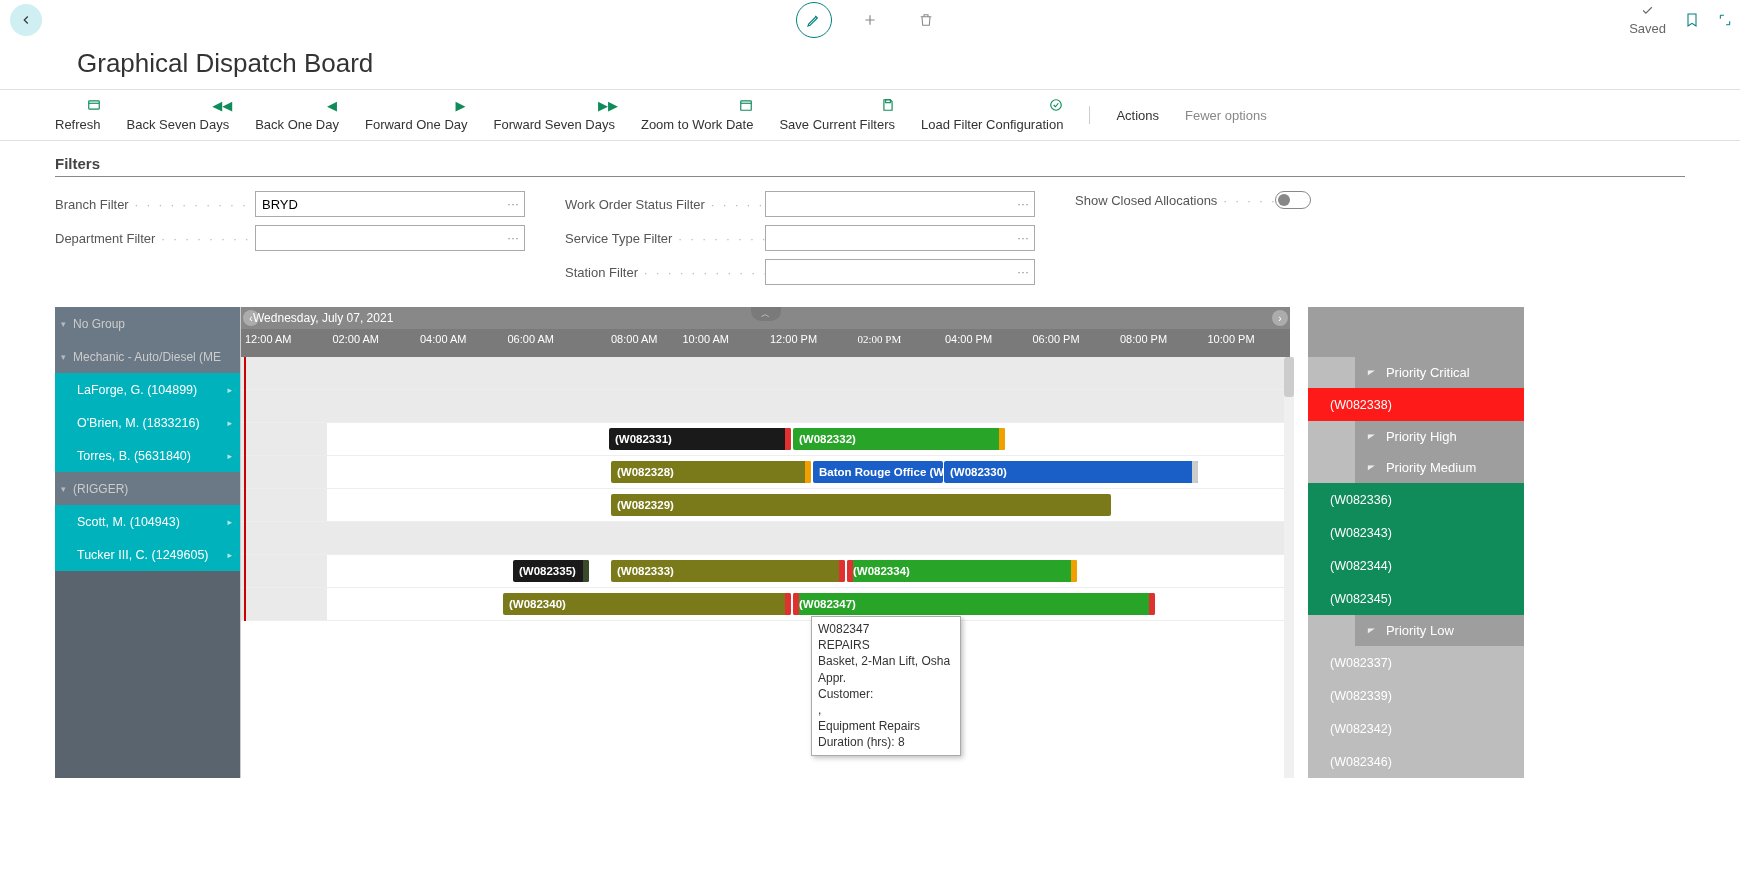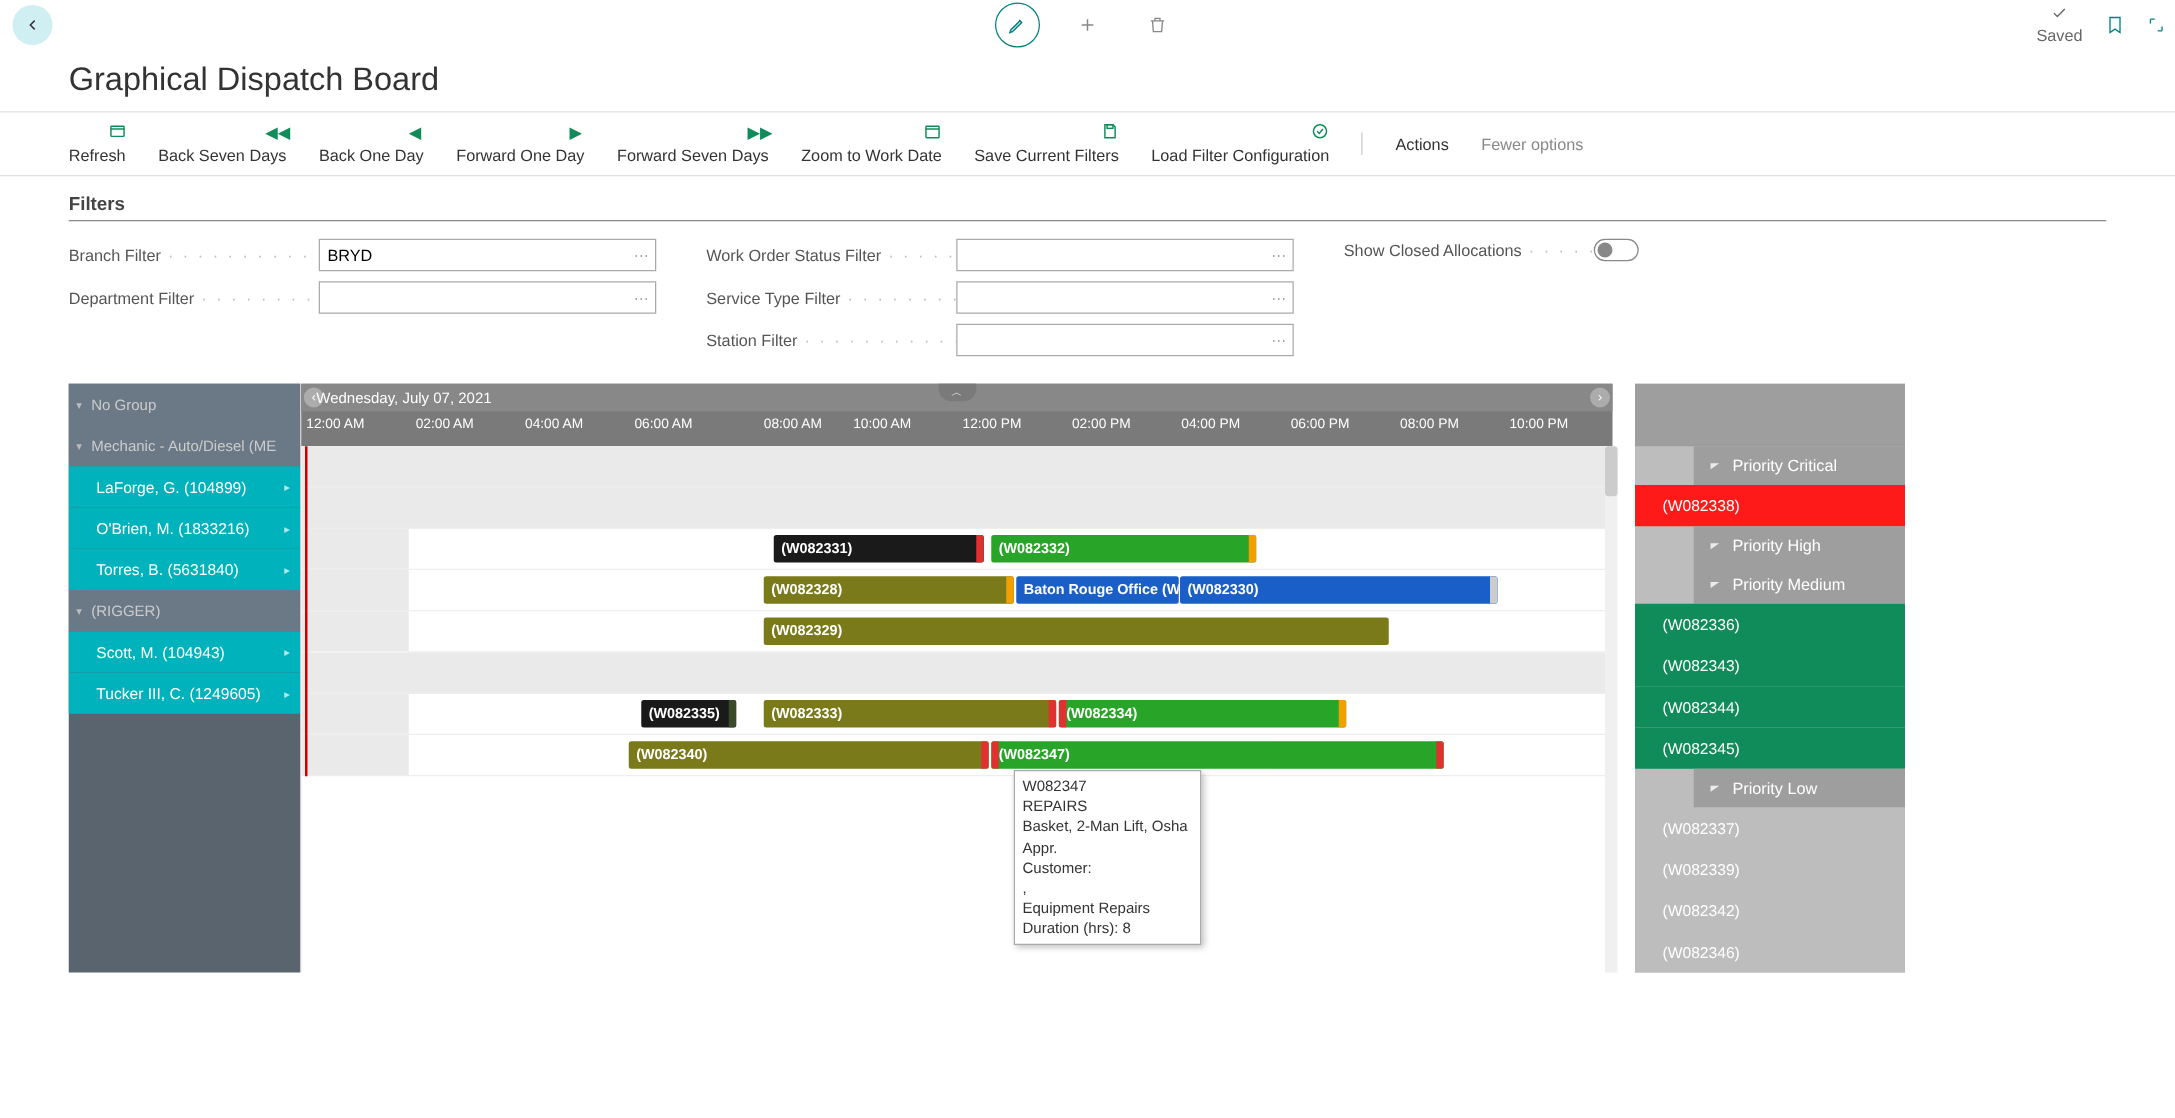--- a/index.html
+++ b/index.html
@@ -11,21 +11,21 @@
 .back-circle svg { width: 14px; height: 14px; }
 .top-center { position: absolute; left: 50%; transform: translateX(-50%); display: flex; align-items: center; gap: 20px; }
 .center-btn { width: 36px; height: 36px; border-radius: 50%; display: flex; align-items: center; justify-content: center; cursor: pointer; }
 .center-btn.outlined { border: 1.5px solid #008080; }
 .center-btn svg { width: 16px; height: 16px; }
 .top-right { position: absolute; right: 8px; display: flex; align-items: center; gap: 18px; }
 .saved-ind { display: flex; align-items: center; gap: 4px; color: #666; font-size: 13px; flex-direction: column; }
 .bookmark-ico { color: #008080; }
 
 
-.page-title { font-size: 26px; font-weight: 300; color: #333; padding: 8px 55px 10px; }
+.page-title { font-size: 26px; font-weight: 300; color: #333; padding: 8px 77px 10px; }
 
 
 .action-bar { display: flex; align-items: center; gap: 26px; padding: 8px 55px; border-top: 1px solid #e0e0e0; border-bottom: 1px solid #e0e0e0; font-size: 13px; }
 .action-item { display: flex; align-items: flex-end; gap: 5px; cursor: pointer; color: #333; flex-direction: column; }
 .action-item .ico { width: 14px; height: 14px; display: inline-flex; align-items: center; justify-content: center; }
 .action-sep { width: 1px; height: 18px; background: #ccc; }
 .actions-link { cursor: pointer; }
 .fewer-link { color: #888; cursor: pointer; }
 
 
@@ -255,32 +255,32 @@
           <div class="nav-arrow right">›</div>
         </div>
         <div class="timeline-ticks" id="ticks">
             <span class="tick" style="left: 6px;">12:00 AM</span>
             <span class="tick" style="left: 93.5px;">02:00 AM</span>
             <span class="tick" style="left: 181px;">04:00 AM</span>
             <span class="tick" style="left: 268.5px;">06:00 AM</span>
             <span class="tick" style="left: 356px; padding-left: 16px;">08:00 AM</span>
             <span class="tick" style="left: 443.5px;">10:00 AM</span>
             <span class="tick" style="left: 531px;">12:00 PM</span>
-            <span class="tick" style="left: 618.5px;">02:00 PM</span>
+            <span class="tick" style="left: 618.5px; font-family: Liberation Serif, serif;">02:00 PM</span>
             <span class="tick" style="left: 706px;">04:00 PM</span>
             <span class="tick" style="left: 793.5px;">06:00 PM</span>
             <span class="tick" style="left: 881px;">08:00 PM</span>
             <span class="tick" style="left: 968.5px;">10:00 PM</span>
           </div>
       </div>
       <div class="timeline-body" id="lanes">
           <div class="lane group-lane"></div>
           <div class="lane group-lane"></div>
           <div class="lane alt">
-            <div class="bar black" style="left: 378px; width: 168px; text-align: right;">(W082331)<div class="edge-r"></div></div>
+            <div class="bar black" style="left: 368px; width: 182px; text-align: right;">(W082331)<div class="edge-r"></div></div>
             <div class="bar green" style="left: 552px; width: 212px;">(W082332)<div class="edge-r edge-o"></div></div>
           </div>
           <div class="lane alt">
             <div class="bar olive" style="left: 370px; width: 200px;">(W082328)<div class="edge-r edge-o"></div></div>
             <div class="bar blue" style="left: 572px; width: 130px;">Baton Rouge Office (W08</div>
             <div class="bar blue" style="left: 703px; width: 254px;">(W082330)<div class="edge-r" style="background: rgb(204, 204, 204);"></div></div>
           </div>
           <div class="lane alt">
             <div class="bar olive" style="left: 370px; width: 500px;">(W082329)</div>
           </div>

